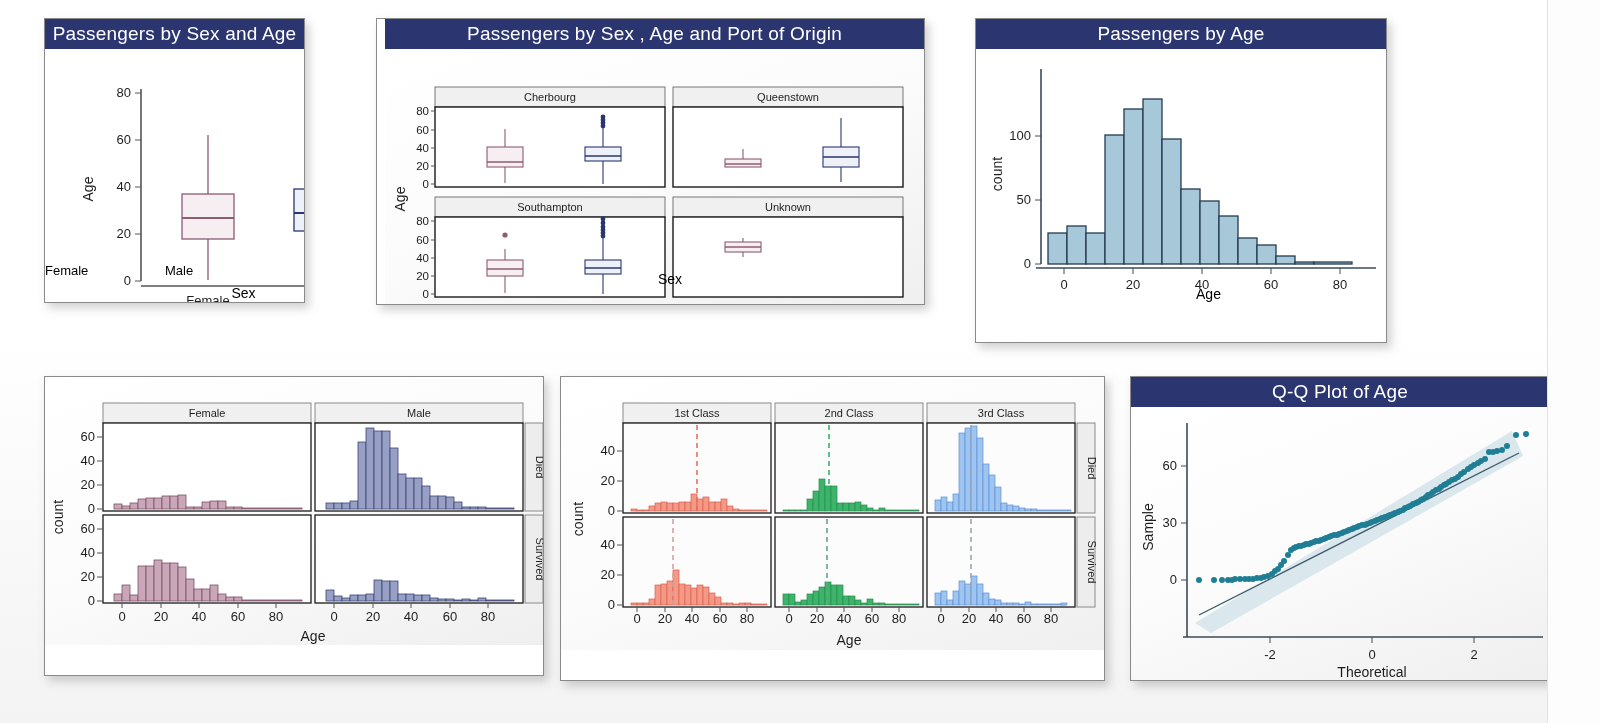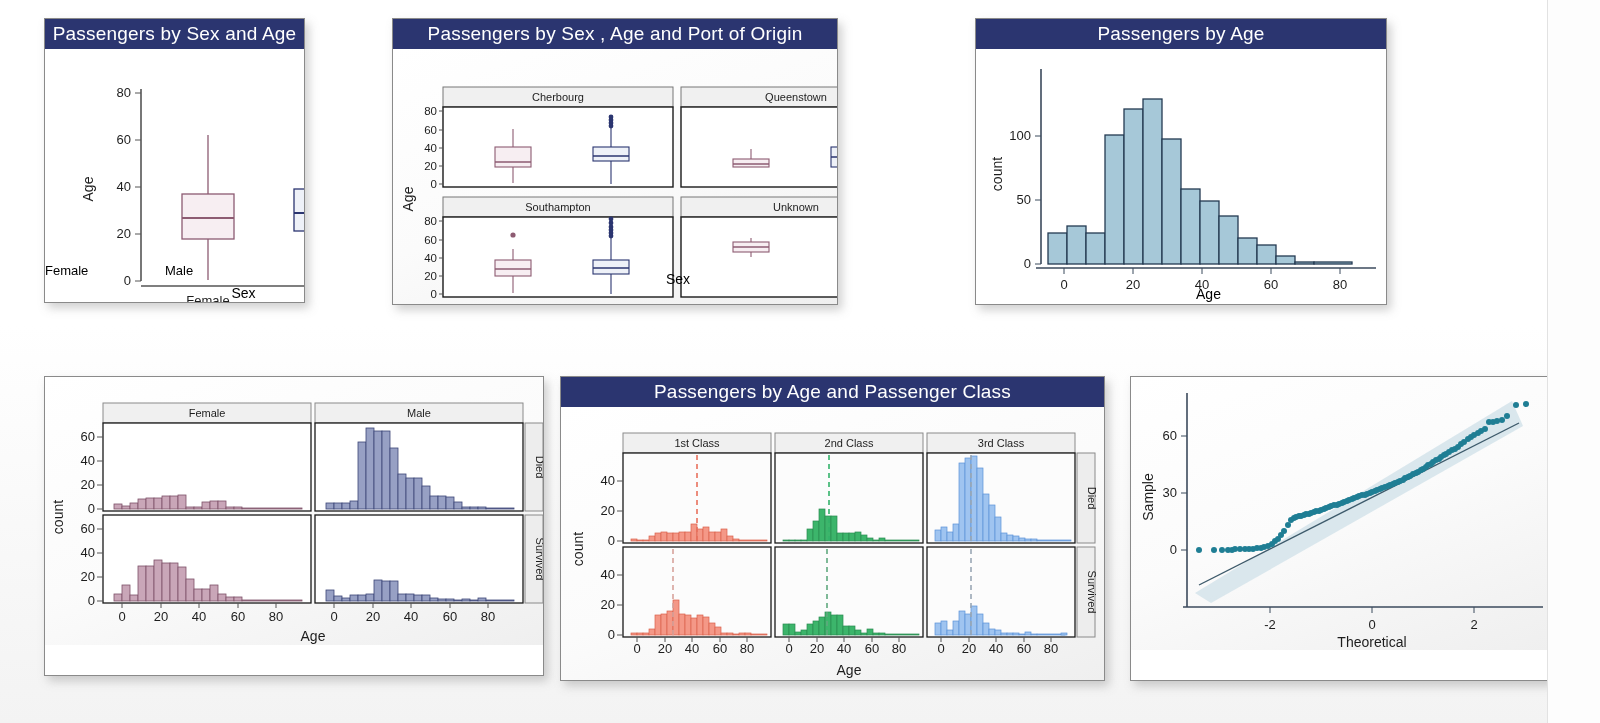--- a/index.html
+++ b/index.html
@@ -95,21 +95,21 @@
           <text x="275" y="256">Male</text>
         </g>
       </svg>
       <div style="position:absolute;left:0;top:214px;width:100%;text-align:left;font-size:13px;">
         <span style="display:inline-block;width:120px;">Female</span><span style="display:inline-block;width:110px;">Male</span>
       </div>
       <div style="position:absolute;left:96px;top:236px;width:205px;text-align:center;font-size:14px;">Sex</div>
     </div>
   </div>
 
-  <div class="card" style="left:392px;top:18px;width:446px;height:287px;">
+  <div class="card" style="left:376px;top:18px;width:549px;height:287px;padding-left:8px;">
     <div class="card-title">Passengers by Sex , Age and Port of Origin</div>
     <div class="card-body">
       <svg width="531" height="255" viewBox="0 0 531 255">
 
         <g>
           <rect x="50" y="38" width="230" height="20" fill="#f0f0f0" stroke="#777" stroke-width="1"></rect>
           <text class="striplab" x="165" y="52" text-anchor="middle">Cherbourg</text>
         </g>
         <g>
           <rect x="288" y="38" width="230" height="20" fill="#f0f0f0" stroke="#777" stroke-width="1"></rect>
@@ -209,21 +209,21 @@
           <text x="120" y="264">Female</text>
           <text x="218" y="264">Male</text>
           <text x="358" y="264">Female</text>
           <text x="456" y="264">Male</text>
         </g>
       </svg>
       <div style="position:absolute;left:50px;top:222px;width:470px;text-align:center;font-size:14px;">Sex</div>
     </div>
   </div>
 
-  <div class="card" style="left:975px;top:18px;width:412px;height:287px;">
+  <div class="card" style="left:975px;top:18px;width:412px;height:325px;">
     <div class="card-title">Passengers by Age</div>
     <div class="card-body plain">
       <svg width="410" height="255" viewBox="0 0 410 255">
         <line x1="65" y1="20" x2="65" y2="215" stroke="#3b4a5c" stroke-width="1.6"></line>
         <line x1="60" y1="219" x2="400" y2="219" stroke="#3b4a5c" stroke-width="1.4"></line>
         <g class="tick" text-anchor="end">
           <text x="55" y="219">0</text>
             <line x1="59" y1="215" x2="65" y2="215" stroke="#3b4a5c"></line>
           <text x="55" y="155">50</text>
             <line x1="59" y1="151" x2="65" y2="151" stroke="#3b4a5c"></line>
@@ -426,21 +426,20 @@
             <line x1="405" y1="226" x2="405" y2="231" stroke="#555"></line>
           <text x="443" y="244">80</text>
             <line x1="443" y1="226" x2="443" y2="231" stroke="#555"></line>
         </g>
         <text class="axlab" x="268" y="264" text-anchor="middle">Age</text>
       </svg>
     </div>
   </div>
 
   <div class="card" style="left:560px;top:376px;width:545px;height:305px;">
-    <div class="card-title">Passengers by Age and Passenger Class</div>
     <div class="card-body">
       <svg width="543" height="273" viewBox="0 0 543 273">
 
         <g>
           <rect x="62" y="26" width="148" height="20" fill="#f0f0f0" stroke="#8a8a8a"></rect>
           <text class="striplab" x="136" y="40" text-anchor="middle">1st Class</text>
         </g>
         <g>
           <rect x="214" y="26" width="148" height="20" fill="#f0f0f0" stroke="#8a8a8a"></rect>
           <text class="striplab" x="288" y="40" text-anchor="middle">2nd Class</text>
@@ -654,20 +653,21 @@
             <line x1="463" y1="230" x2="463" y2="235" stroke="#555"></line>
           <text x="490" y="246">80</text>
             <line x1="490" y1="230" x2="490" y2="235" stroke="#555"></line>
         </g>
         <text class="axlab" x="288" y="268" text-anchor="middle">Age</text>
       </svg>
     </div>
   </div>
 
   <div class="card" style="left:1130px;top:376px;width:420px;height:305px;">
+    <div class="card-title">Q-Q Plot of Age</div>
     <div class="card-body">
       <svg width="418" height="273" viewBox="0 0 418 273">
         <line x1="56" y1="16" x2="56" y2="230" stroke="#3b4a5c" stroke-width="1.6"></line>
         <line x1="52" y1="230" x2="412" y2="230" stroke="#3b4a5c" stroke-width="1.4"></line>
         <g class="tick" text-anchor="end">
           <text x="46" y="177">0</text>
             <line x1="50" y1="173" x2="56" y2="173" stroke="#3b4a5c"></line>
           <text x="46" y="120">30</text>
             <line x1="50" y1="116" x2="56" y2="116" stroke="#3b4a5c"></line>
           <text x="46" y="63">60</text>

